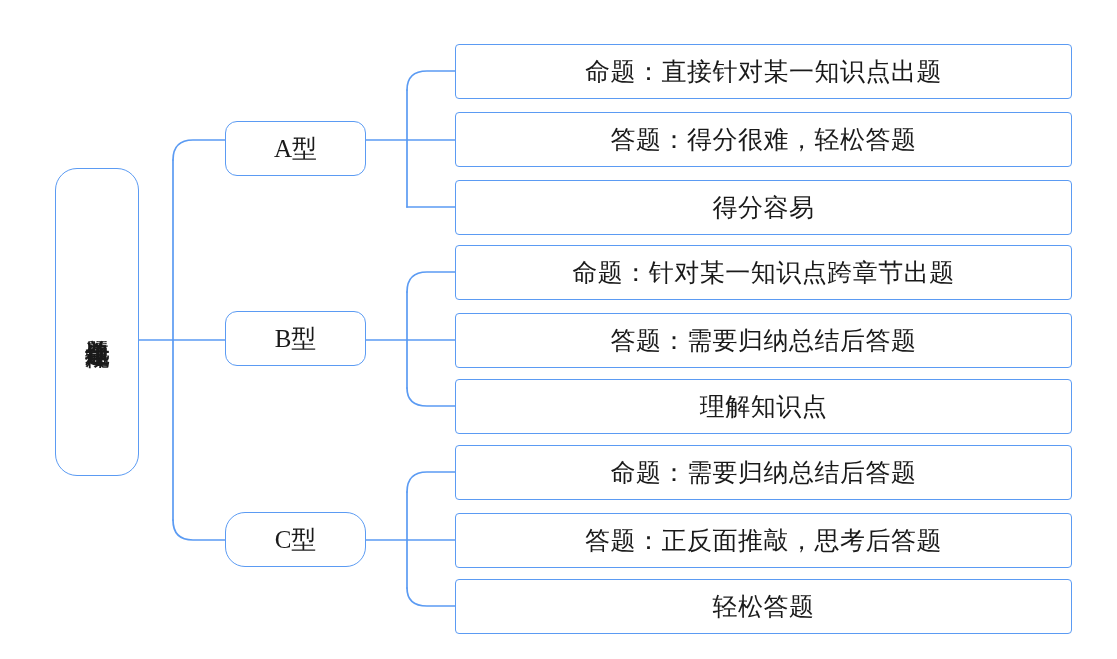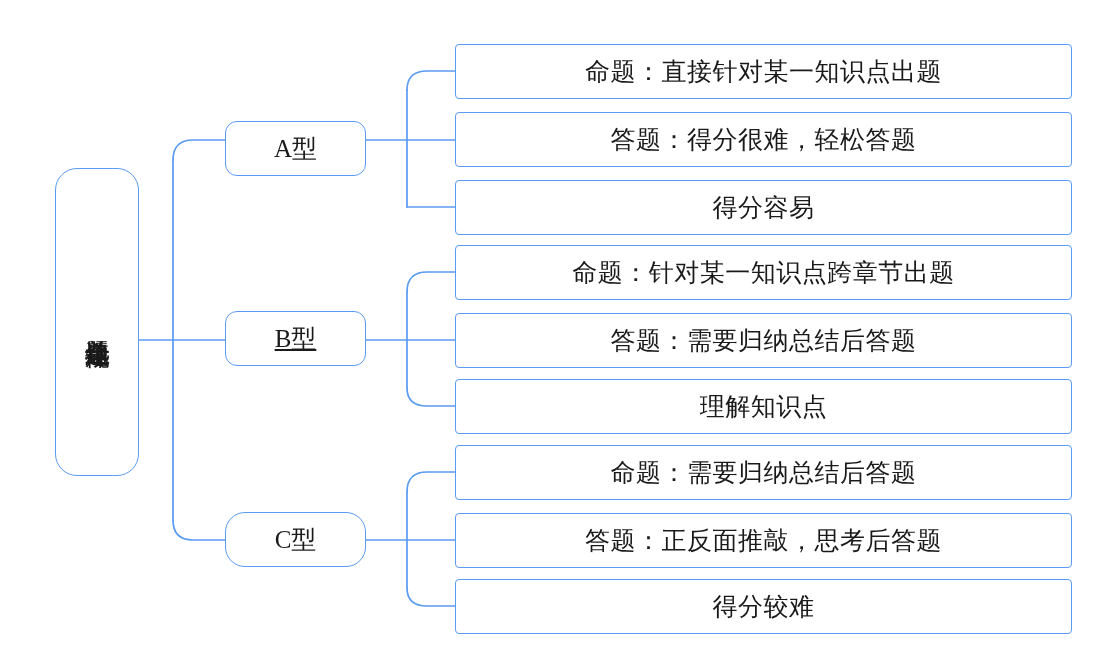--- a/index.html
+++ b/index.html
@@ -54,21 +54,21 @@
     white-space: nowrap;
   }
   .node-type {
     left: 225px;
     width: 141px;
     height: 55px;
     border-radius: 12px;
     font-size: 25px;
   }
   .node-type-a { top: 113px; margin-top: 8px; }
-  .node-type-b { top: 311px; text-decoration: underline; }
+  .node-type-b { top: 311px; }
   .node-type-c { top: 512px; border-radius: 20px; }
   .node-leaf {
     left: 455px;
     width: 617px;
     height: 55px;
     border-radius: 4px;
     font-size: 25px;
     letter-spacing: 0.5px;
   }
   .leaf-text {
@@ -148,16 +148,16 @@
     <span class="leaf-text">理解知识点</span>
   </div>
 
   <div class="node node-leaf" style="top:445px">
     <span class="leaf-text">命题：需要归纳总结后答题</span>
   </div>
   <div class="node node-leaf" style="top:513px">
     <span class="leaf-text">答题：正反面推敲，思考后答题</span>
   </div>
   <div class="node node-leaf" style="top:579px">
-    <span class="leaf-text">得分较难</span>
+    <span class="leaf-text">轻松答题</span>
   </div>
 
 </div>
 
 </body></html>

